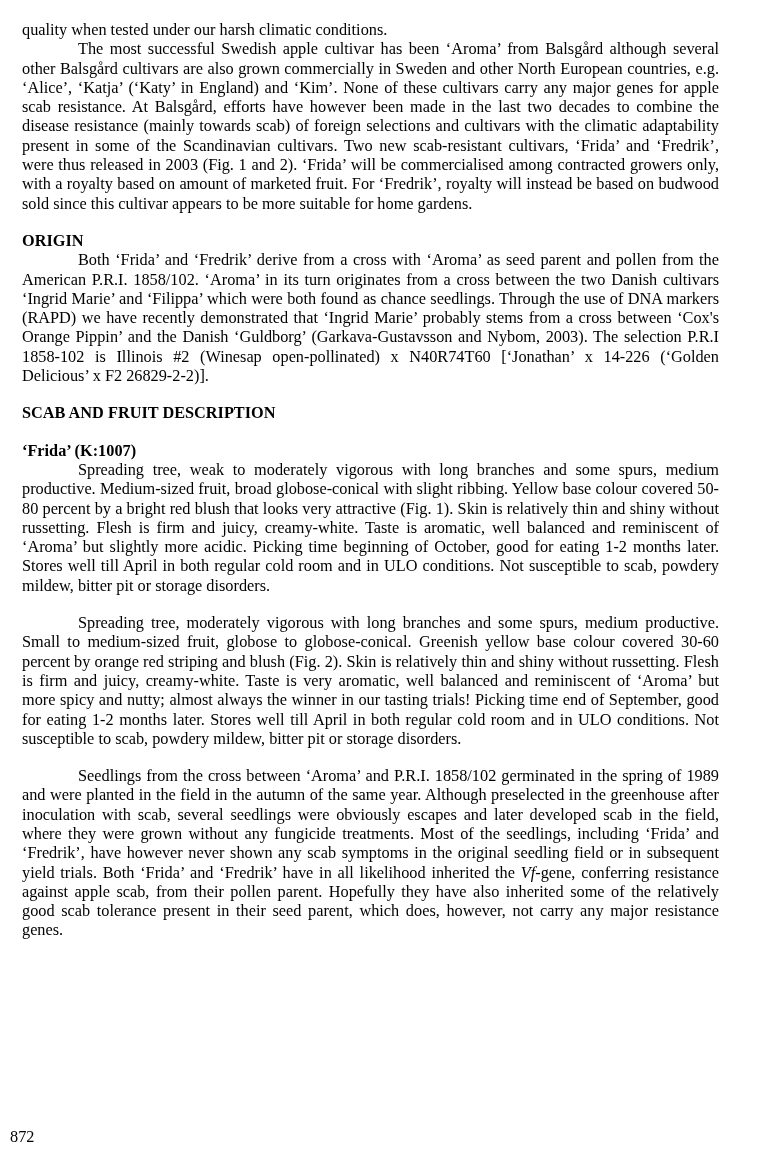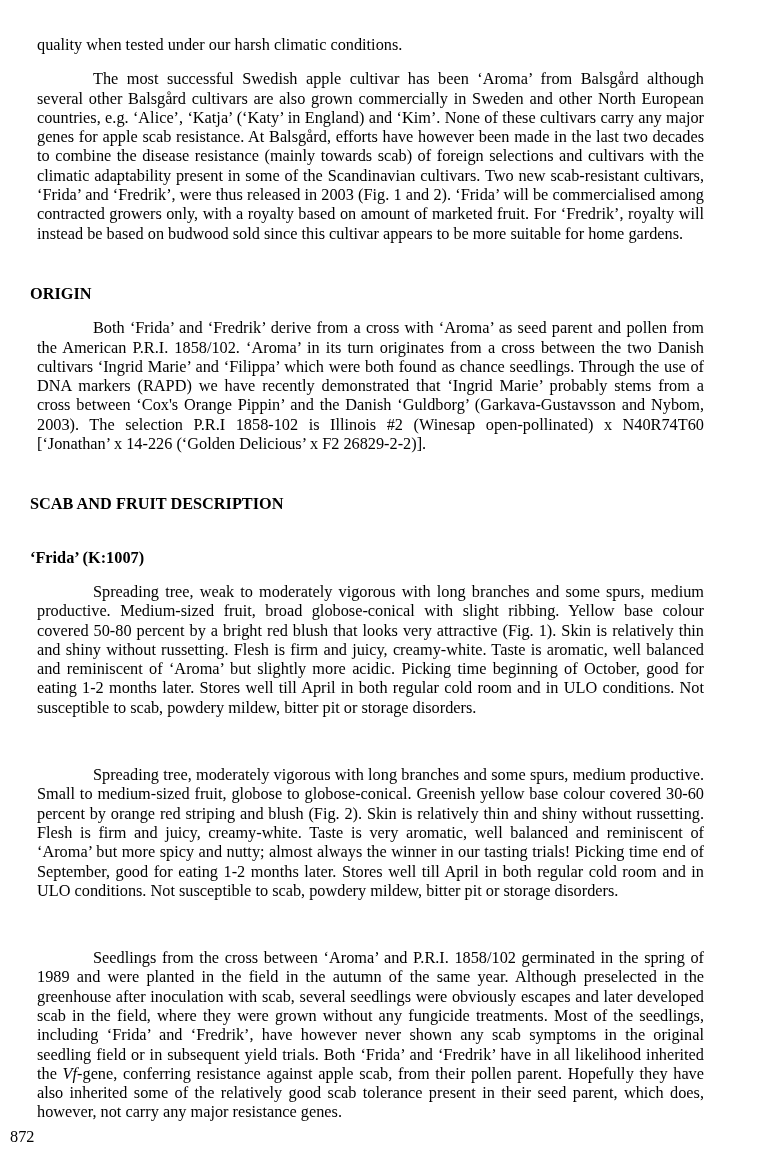--- a/index.html
+++ b/index.html
@@ -2,23 +2,23 @@
 <html><head>
 <meta charset="utf-8">
 <style>
   html, body { margin: 0; padding: 0; background: #ffffff; }
   body {
     width: 766px; height: 1157px; position: relative; overflow: hidden;
     font-family: "Liberation Serif", "DejaVu Serif", serif;
     color: #000; font-size: 16.3px; line-height: 19.3px;
   }
   .page { position: absolute; left: 22px; top: 20px; width: 697px; }
-  p { margin: 15px; text-align: justify; text-align-last: left; }
+  p { margin: 0; text-align: justify; text-align-last: left; }
   .indent { text-indent: 56px; }
-  h2 { margin: 8px; font-size: 16.3px; font-weight: bold; line-height: 19.3px; }
+  h2 { margin: 0; font-size: 16.3px; font-weight: bold; line-height: 19.3px; }
   .gap { height: 18px; }
   .pagenum { position: absolute; left: 10px; top: 1127px; font-size: 16.3px; }
   i { font-style: italic; }
 </style>
 </head>
 <body>
 
 <div class="page">
   <p>quality when tested under our harsh climatic conditions.</p>
   <p class="indent">The most successful Swedish apple cultivar has been ‘Aroma’ from Balsgård although several other Balsgård cultivars are also grown commercially in Sweden and other North European countries, e.g. ‘Alice’, ‘Katja’ (‘Katy’ in England) and ‘Kim’. None of these cultivars carry any major genes for apple scab resistance. At Balsgård, efforts have however been made in the last two decades to combine the disease resistance (mainly towards scab) of foreign selections and cultivars with the climatic adaptability present in some of the Scandinavian cultivars. Two new scab-resistant cultivars, ‘Frida’ and ‘Fredrik’, were thus released in 2003 (Fig. 1 and 2). ‘Frida’ will be commercialised among contracted growers only, with a royalty based on amount of marketed fruit. For ‘Fredrik’, royalty will instead be based on budwood sold since this cultivar appears to be more suitable for home gardens.</p>

